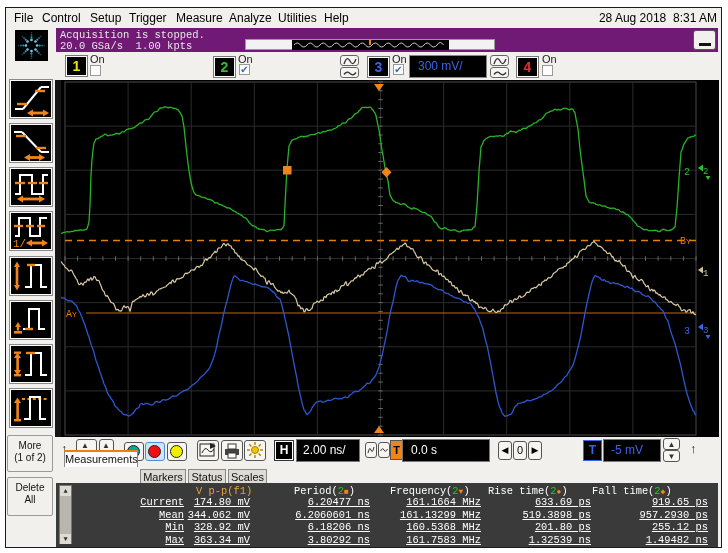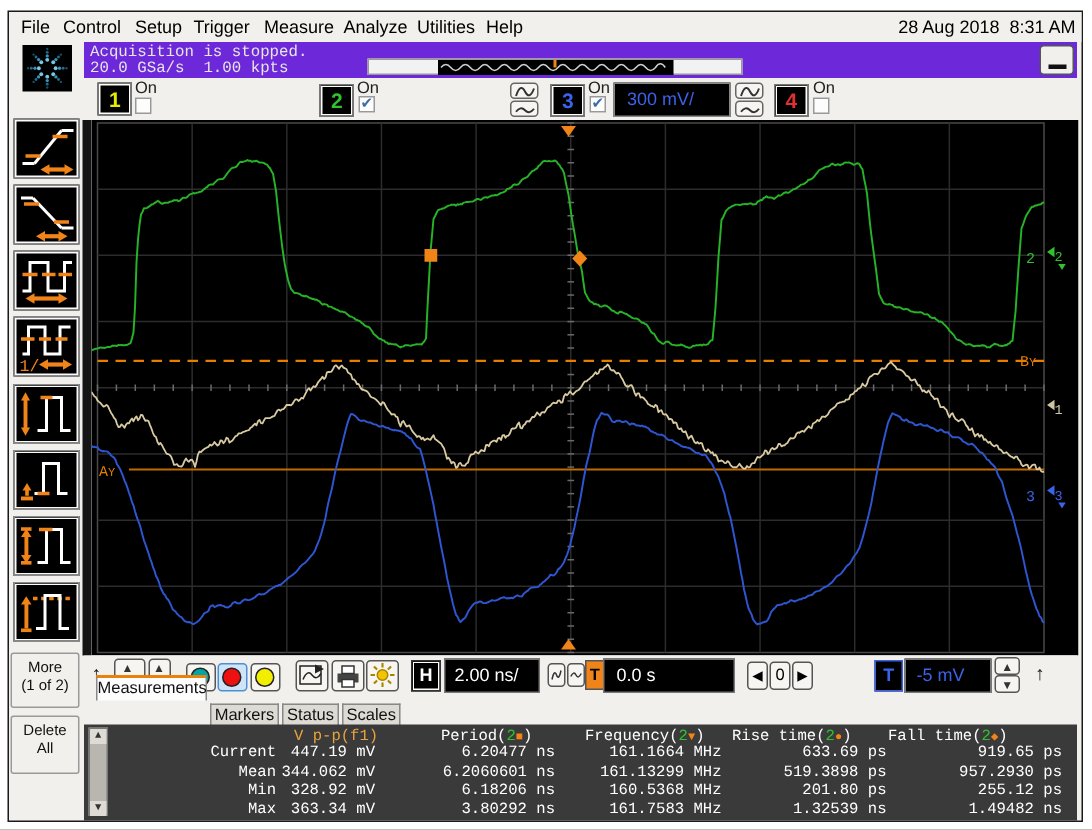--- a/index.html
+++ b/index.html
@@ -4,39 +4,39 @@
 * { margin:0; padding:0; box-sizing:border-box; }
 html,body { width:728px; height:553px; background:#fff; font-family:"Liberation Sans",sans-serif; overflow:hidden; position:relative; }
 .abs { position:absolute; }
 #win { position:absolute; left:5px; top:7px; width:717px; height:541px; background:#f1f0ec; border:1px solid #1a1a1a; }
 #menubar { position:absolute; left:6px; top:8px; width:715px; height:20px; background:#f1f0ec; font-size:12px; color:#000; }
 #menubar span { position:absolute; top:3px; }
 #date { position:absolute; top:3px; right:4px; font-size:12px; }
 .sicon { position:absolute; left:9px; width:44px; height:40px; background:#000; border:1px solid #8a8a8a; box-shadow:0 0 0 1px #fcfcfc inset; }
 .sicon svg { position:absolute; left:1px; top:0px; }
 .sbtn { position:absolute; left:7px; width:46px; background:#f1f0ec; border:1px solid #9a9a9a; border-radius:2px; text-align:center; font-size:10px; color:#111; line-height:12px; padding-top:4px; }
-#acqbar { position:absolute; left:56px; top:28px; width:662px; height:24px; background:#6d28d9; color:#e6e6e6; font-family:"Liberation Mono",monospace; font-size:10.5px; }
+#acqbar { position:absolute; left:56px; top:28px; width:662px; height:24px; background:#701a75; color:#e6e6e6; font-family:"Liberation Mono",monospace; font-size:10.5px; }
 #minbtn { position:absolute; left:693px; top:30px; width:23px; height:20px; background:#f1f0ec; border:1px solid #555; border-radius:3px; }
 #minbtn div { position:absolute; left:5px; top:12px; width:12px; height:3px; background:#111; }
 #chrow { position:absolute; left:56px; top:52px; width:662px; height:28px; background:#f1f0ec; font-size:11px; }
 .chbox { position:absolute; width:23px; height:22px; background:#000; border:1px solid #777; box-shadow:0 0 0 1px #fff inset; text-align:center; font-weight:bold; font-size:14px; line-height:21px; }
 .chon { position:absolute; color:#222; }
 .chk { position:absolute; width:11px; height:11px; background:#fdfdfd; border:1px solid #999; font-size:10px; line-height:10px; color:#3a6ea5; text-align:center; }
 .vfield { position:absolute; height:23px; background:#000; border:1px solid #888; font-size:12px; line-height:21px; padding-left:8px; }
 .wbtn { position:absolute; width:19px; height:11px; background:#f6f5f2; border:1px solid #666; border-radius:3px; }
 .wbtn svg { position:absolute; left:2px; top:1px; }
 #ctlbar { position:absolute; left:56px; top:437px; width:662px; height:29px; background:#f1f0ec; }
 .cbtn { position:absolute; background:#f6f5f2; border:1px solid #555; border-radius:3px; }
 .roundbtn { position:absolute; width:20px; height:19px; background:#f6f5f2; border:1px solid #555; border-radius:3px; }
 .roundbtn i { position:absolute; left:2px; top:2px; width:13px; height:13px; border-radius:7px; border:1px solid #222; }
 .blkfld { position:absolute; background:#000; border:1px solid #777; color:#fff; font-size:12px; }
 .tab { position:absolute; height:16px; background:#dedbd4; border:1px solid #888; border-bottom:none; text-align:center; color:#111; font-size:11px; }
 .tabact { background:#fdfdfd; border-top:2px solid #e8820c; }
 #meas { position:absolute; left:56px; top:483px; width:662px; height:64px; background:#3a3a3a; font-family:"Liberation Mono",monospace; font-size:10.4px; color:#fff; }
-.cell { position:absolute; text-align:right; white-space:pre; }
+.cell { position:absolute; text-align:right; white-space:pre;text-decoration:underline; }
 .cen { position:absolute; white-space:pre; }
 </style></head>
 <body>
 <div id="win"></div>
 
 <div id="menubar">
  <span style="left:8px">File</span>
  <span style="left:36px">Control</span>
  <span style="left:84px">Setup</span>
  <span style="left:123px">Trigger</span>
@@ -447,21 +447,21 @@
   <div class="abs" style="left:0px;top:0px;width:11px;height:10px;background:#dedbd4;font-size:7px;text-align:center;color:#333;line-height:10px">▲</div>
   <div class="abs" style="left:0px;top:48px;width:11px;height:10px;background:#dedbd4;font-size:7px;text-align:center;color:#333;line-height:10px">▼</div>
  </div>
  <div class="cen" style="left:140px;top:2px;color:#e8a33d">V p-p(f1)</div>
  <div class="cen" style="left:238px;top:2px">Period(<span style="color:#2fc12f">2</span><span style="color:#f08418;font-size:8px">■</span>)</div>
  <div class="cen" style="left:334px;top:2px">Frequency(<span style="color:#2fc12f">2</span><span style="color:#f08418;font-size:8px">▼</span>)</div>
  <div class="cen" style="left:432px;top:2px">Rise time(<span style="color:#2fc12f">2</span><span style="color:#f08418;font-size:8px">●</span>)</div>
  <div class="cen" style="left:536px;top:2px">Fall time(<span style="color:#2fc12f">2</span><span style="color:#f08418;font-size:8px">◆</span>)</div>
 
  <div class="cell" style="left:68px;top:13px;width:60px">Current</div>
- <div class="cell" style="left:104px;top:13px;width:90px">447.19 mV</div>
+ <div class="cell" style="left:104px;top:13px;width:90px">174.80 mV</div>
  <div class="cell" style="left:224px;top:13px;width:90px">6.20477 ns</div>
  <div class="cell" style="left:335px;top:13px;width:90px">161.1664 MHz</div>
  <div class="cell" style="left:445px;top:13px;width:90px">633.69 ps</div>
  <div class="cell" style="left:562px;top:13px;width:90px">919.65 ps</div>
 
  <div class="cell" style="left:68px;top:26px;width:60px">Mean</div>
  <div class="cell" style="left:104px;top:26px;width:90px">344.062 mV</div>
  <div class="cell" style="left:224px;top:26px;width:90px">6.2060601 ns</div>
  <div class="cell" style="left:335px;top:26px;width:90px">161.13299 MHz</div>
  <div class="cell" style="left:445px;top:26px;width:90px">519.3898 ps</div>

